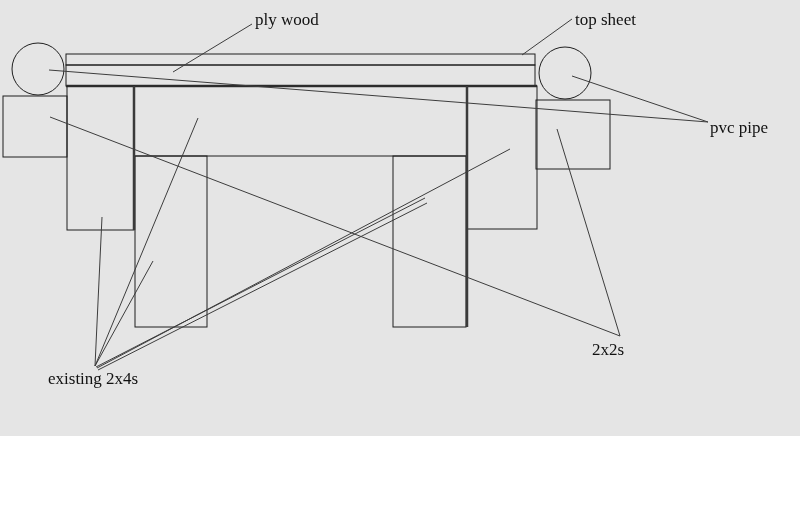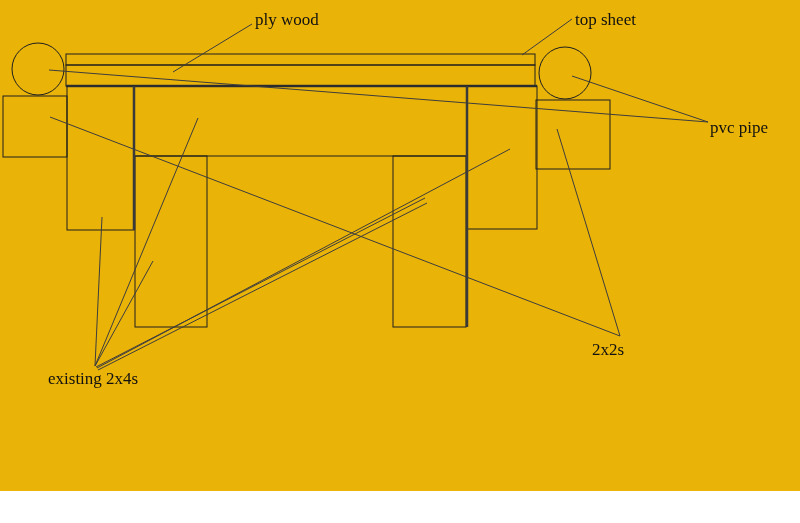--- a/index.html
+++ b/index.html
@@ -9,22 +9,22 @@
   }
   body {
     width: 800px;
     height: 523px;
     overflow: hidden;
     font-family: "Liberation Serif", "DejaVu Serif", serif;
   }
   #canvas-wrap {
     position: relative;
     width: 800px;
-    height: 491px;
-    background: #eab308;
+    height: 436px;
+    background: #e5e5e5;
   }
   svg {
     display: block;
   }
   .part {
     fill: none;
     stroke: #1f1f1f;
     stroke-width: 1;
   }
   .thick {

